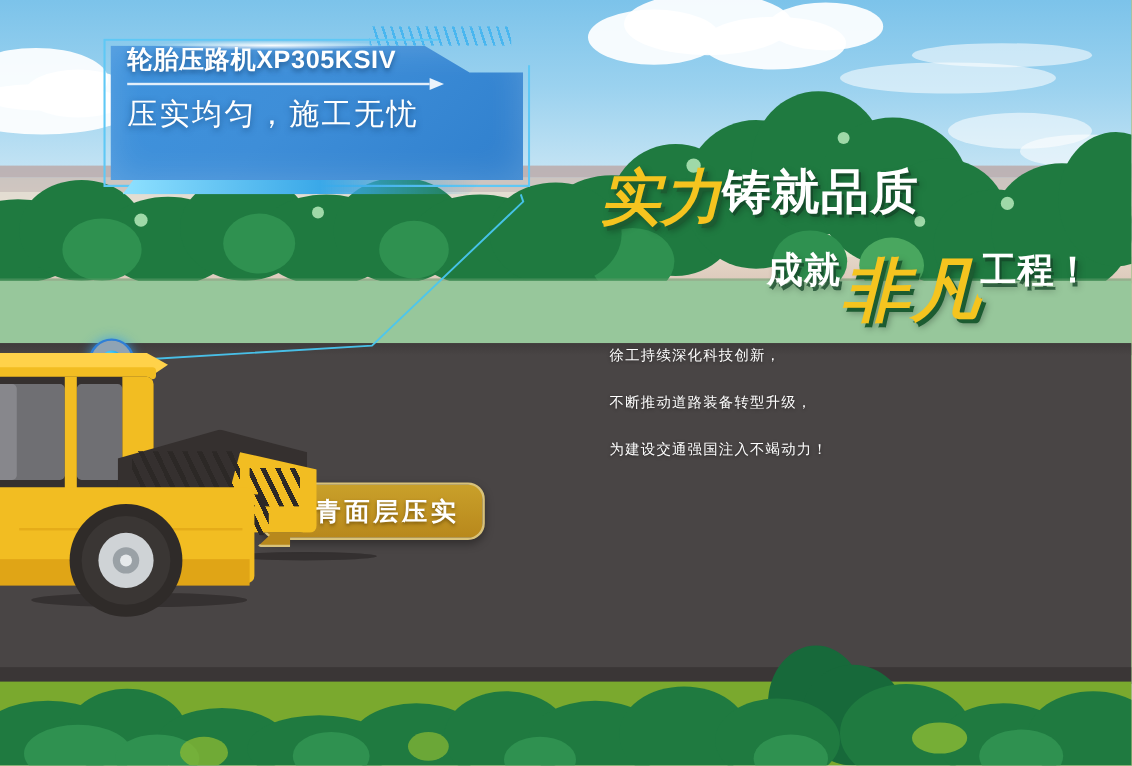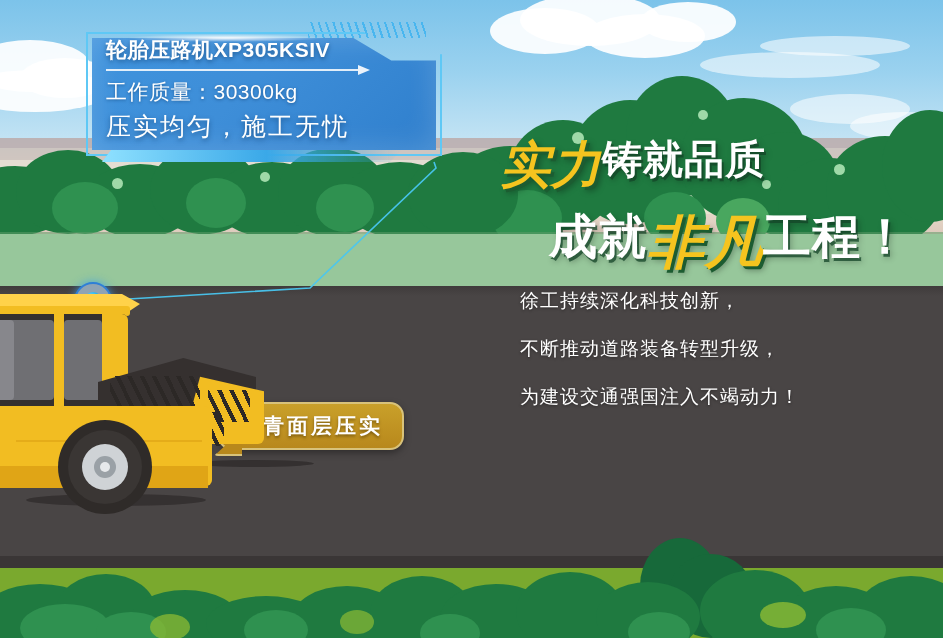--- a/index.html
+++ b/index.html
@@ -135,26 +135,26 @@
   .hl-gold {
     color:#f5c41f; font-size:50px; font-weight:bold; font-style:italic;
     letter-spacing:1px;
     text-shadow:3px 3px 0 #1c5c31, 4px 4px 6px rgba(0,0,0,.35);
   }
   .hl-gold.big { font-size:57px; }
   .hl-white {
     color:#ffffff; font-size:40px; font-weight:bold; letter-spacing:1px;
     text-shadow:2px 3px 0 rgba(20,70,40,.75), 3px 4px 6px rgba(0,0,0,.28);
   }
-  .hl-white.sm { font-size:48px; }
+  .hl-white.sm { font-size:30px; }
 
   
   .copy { position:absolute; left:508px; top:288px; width:400px; }
   .copy p {
-    margin:0 0 22px 12px; color:#ffffff; font-size:19px; letter-spacing:1px;
+    margin:0 0 22px 0; color:#ffffff; font-size:12px; letter-spacing:1px;
     text-shadow:0 1px 3px rgba(0,0,0,.45);
   }
   .copy p:last-child { margin-bottom:0; }
 
   
   .bubble-wrap { position:absolute; left:198px; top:402px; width:206px; height:56px; }
   .bubble {
     position:absolute; left:20px; top:0; width:186px; height:48px;
     background:linear-gradient(180deg,#c9a02a 0%,#b8881c 100%);
     border:2px solid #d8c27a; border-radius:14px; box-sizing:border-box;
@@ -306,21 +306,20 @@
 
   <div class="card-wrap">
     <div class="card-hatch"></div>
     <div class="card-outline"></div>
     <div class="card-body"></div>
     <div class="card-glow"></div>
     <div class="card-accent"></div>
     <div class="card-text">
       <div class="card-title">轮胎压路机XP305KSIV</div>
       <div class="card-rule"></div>
-      <div class="card-spec">工作质量：30300kg</div>
       <div class="card-slogan">压实均匀，施工无忧</div>
     </div>
   </div>
 
   <div class="headline">
     <div class="hl-row r1">
       <span class="hl-gold">实力</span>
       <span class="hl-white">铸就品质</span>
     </div>
     <div class="hl-row r2">

